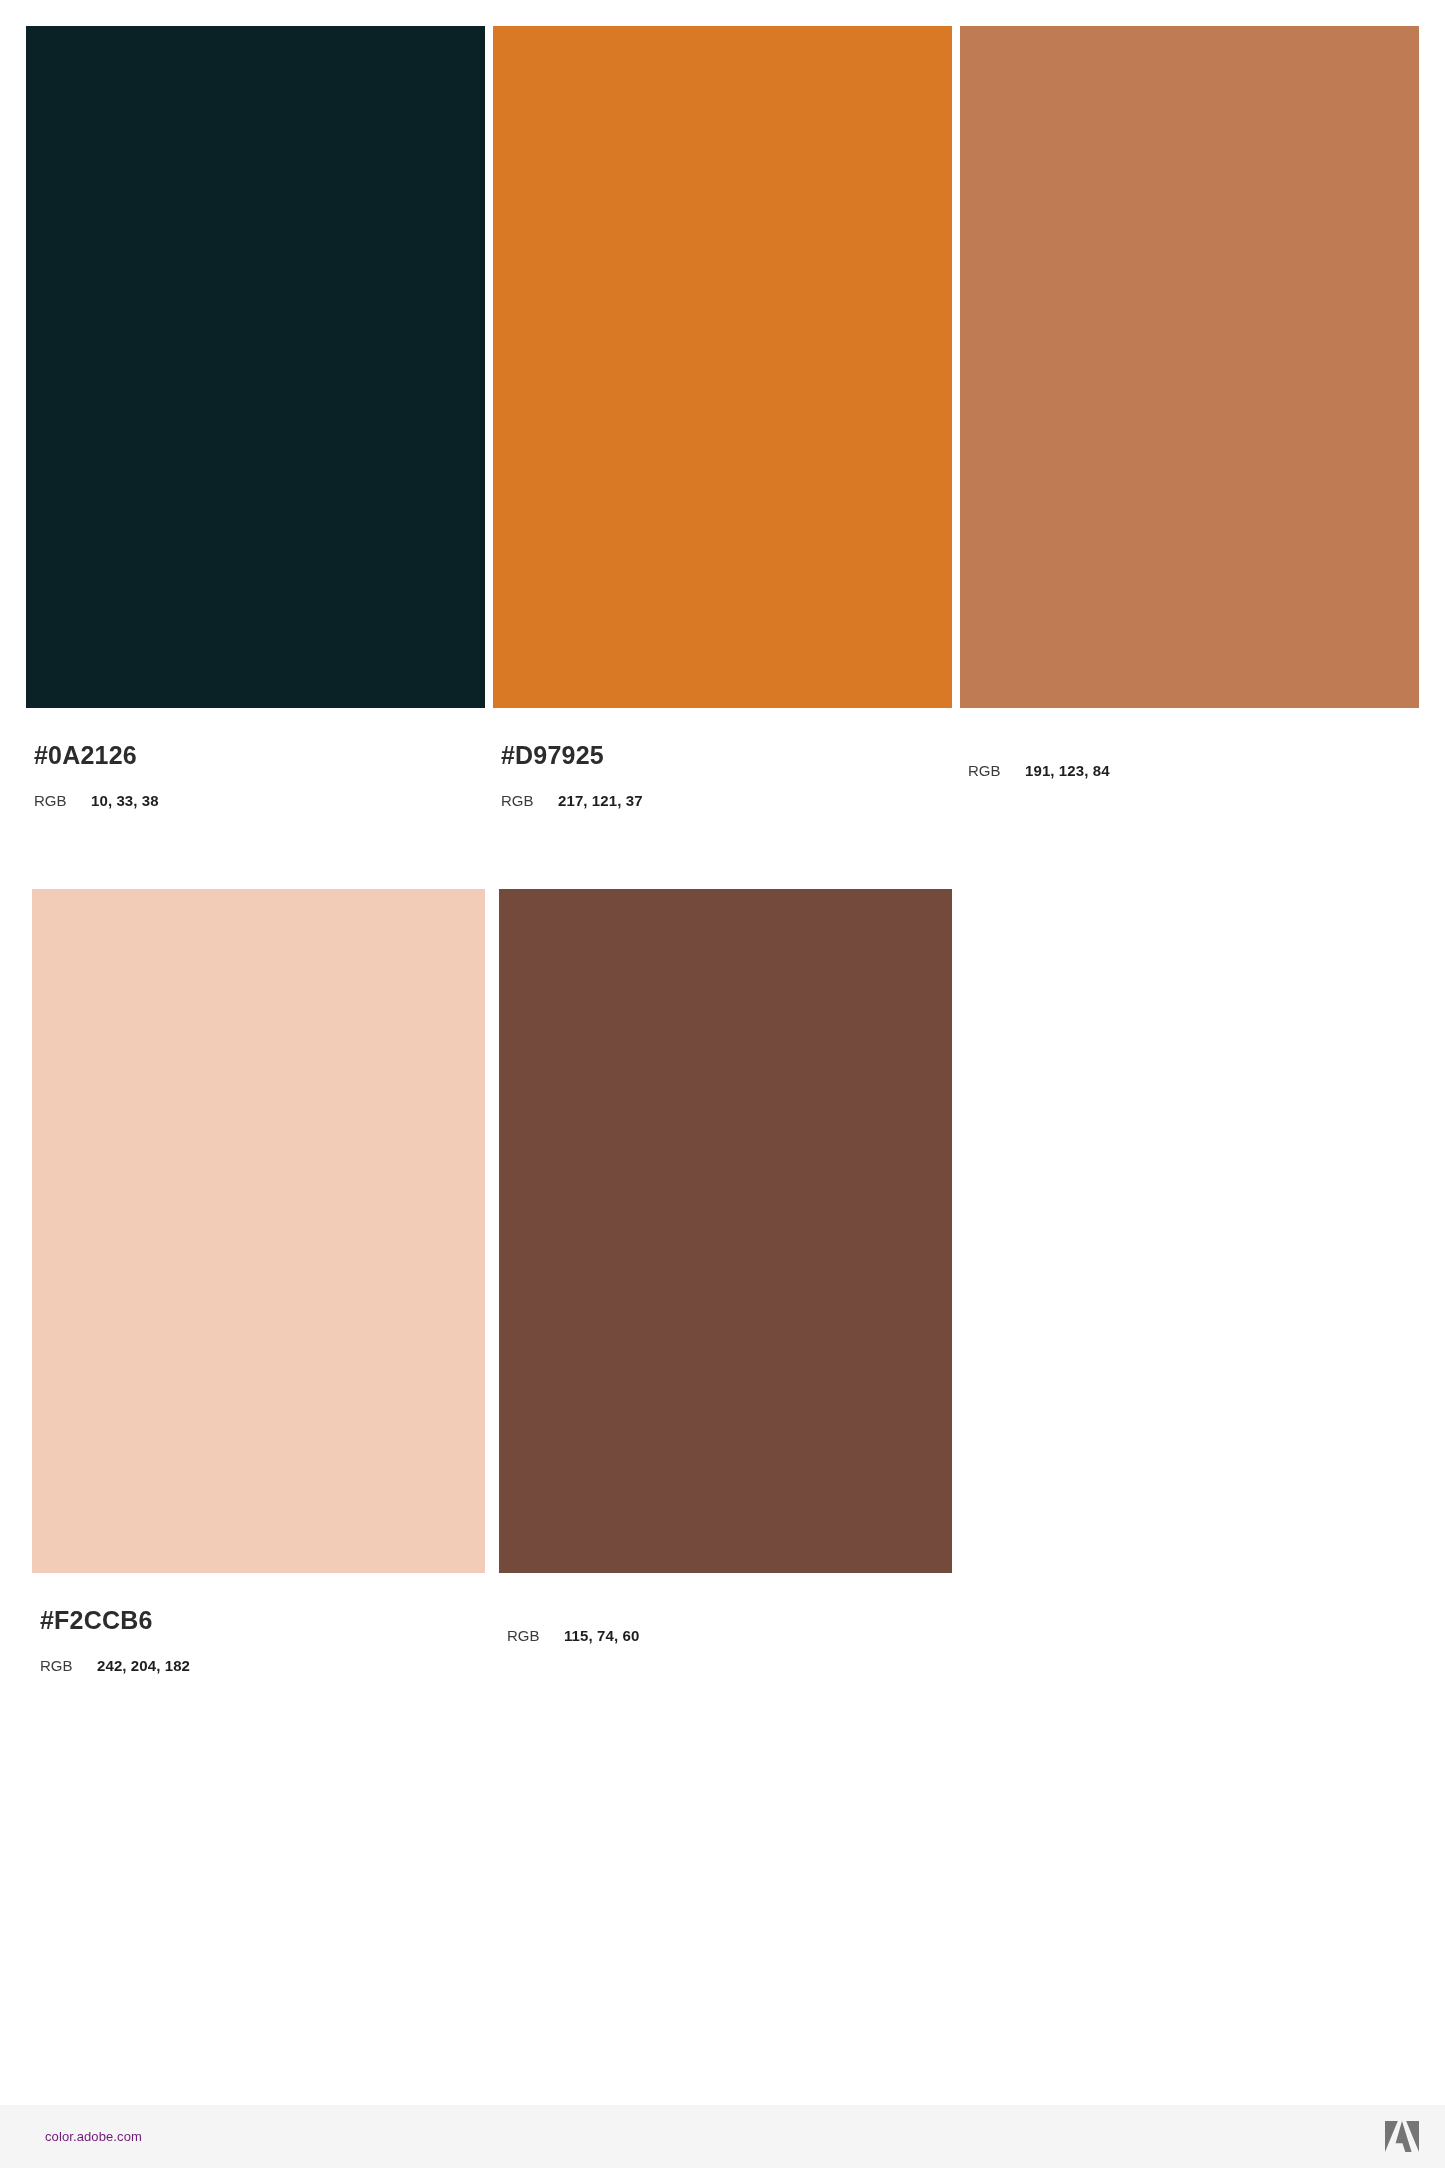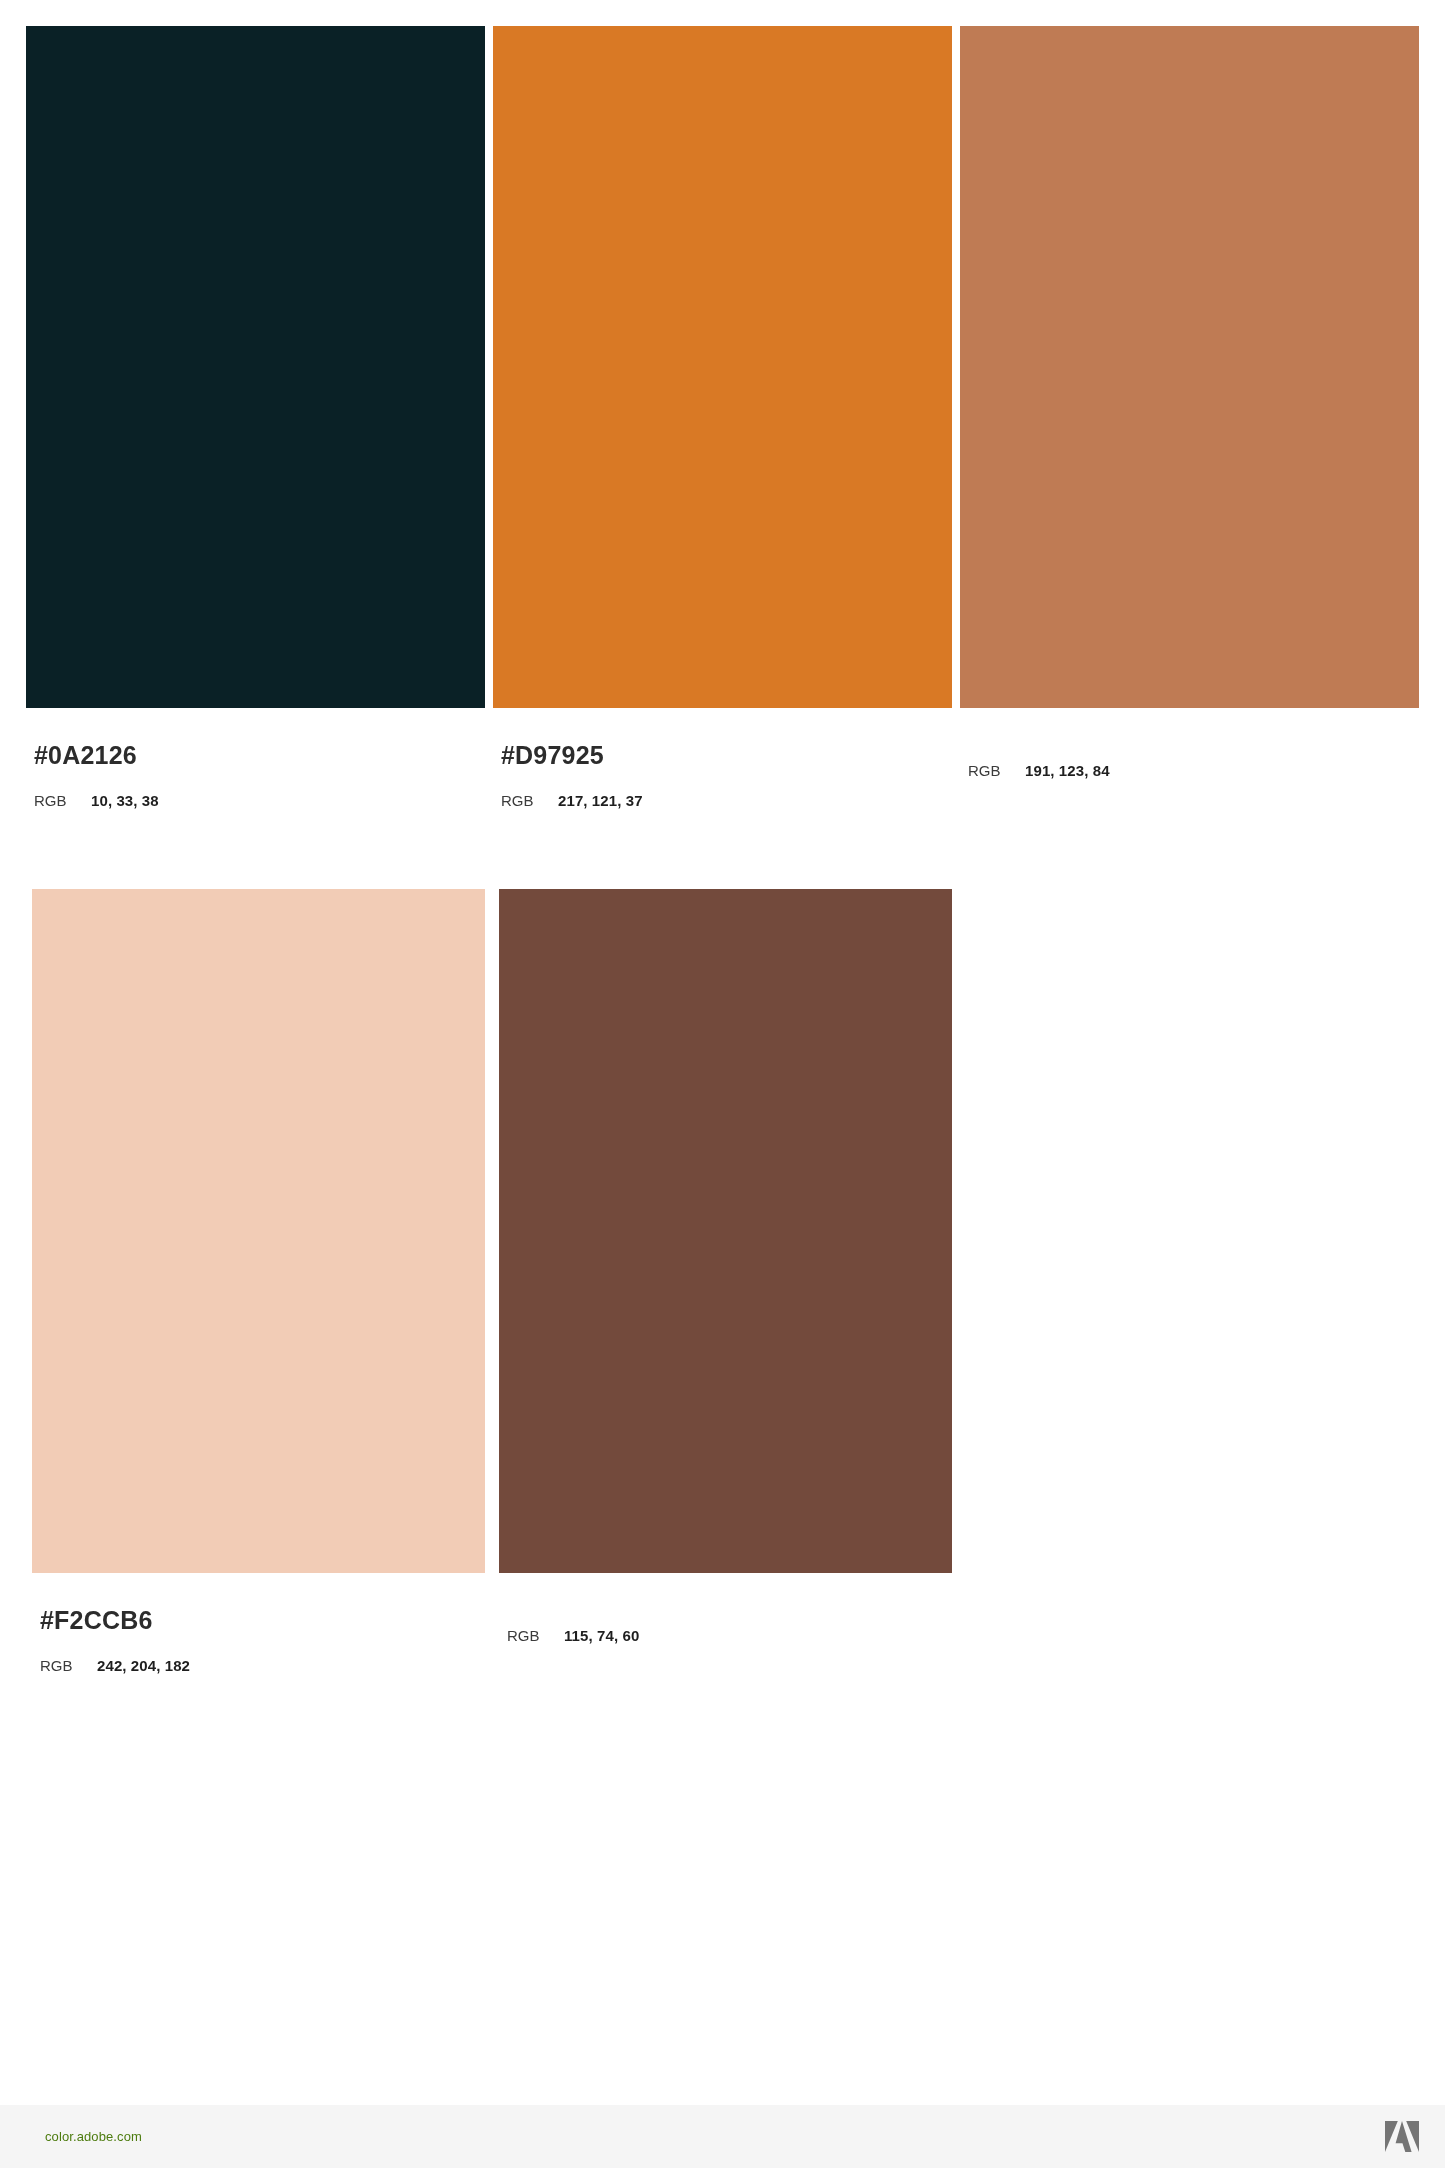--- a/index.html
+++ b/index.html
@@ -101,21 +101,21 @@
     height: 63px;
     background: #F5F5F5;
     display: flex;
     align-items: center;
     justify-content: space-between;
     padding: 0 26px 0 45px;
   }
 
   .footer-url {
     font-size: 13px;
-    color: #4d7c0f;
+    color: #701a75;
     letter-spacing: 0.1px;
   }
 
   .adobe-logo {
     width: 34px;
     height: 31px;
     display: block;
   }
 </style>
 </head>

